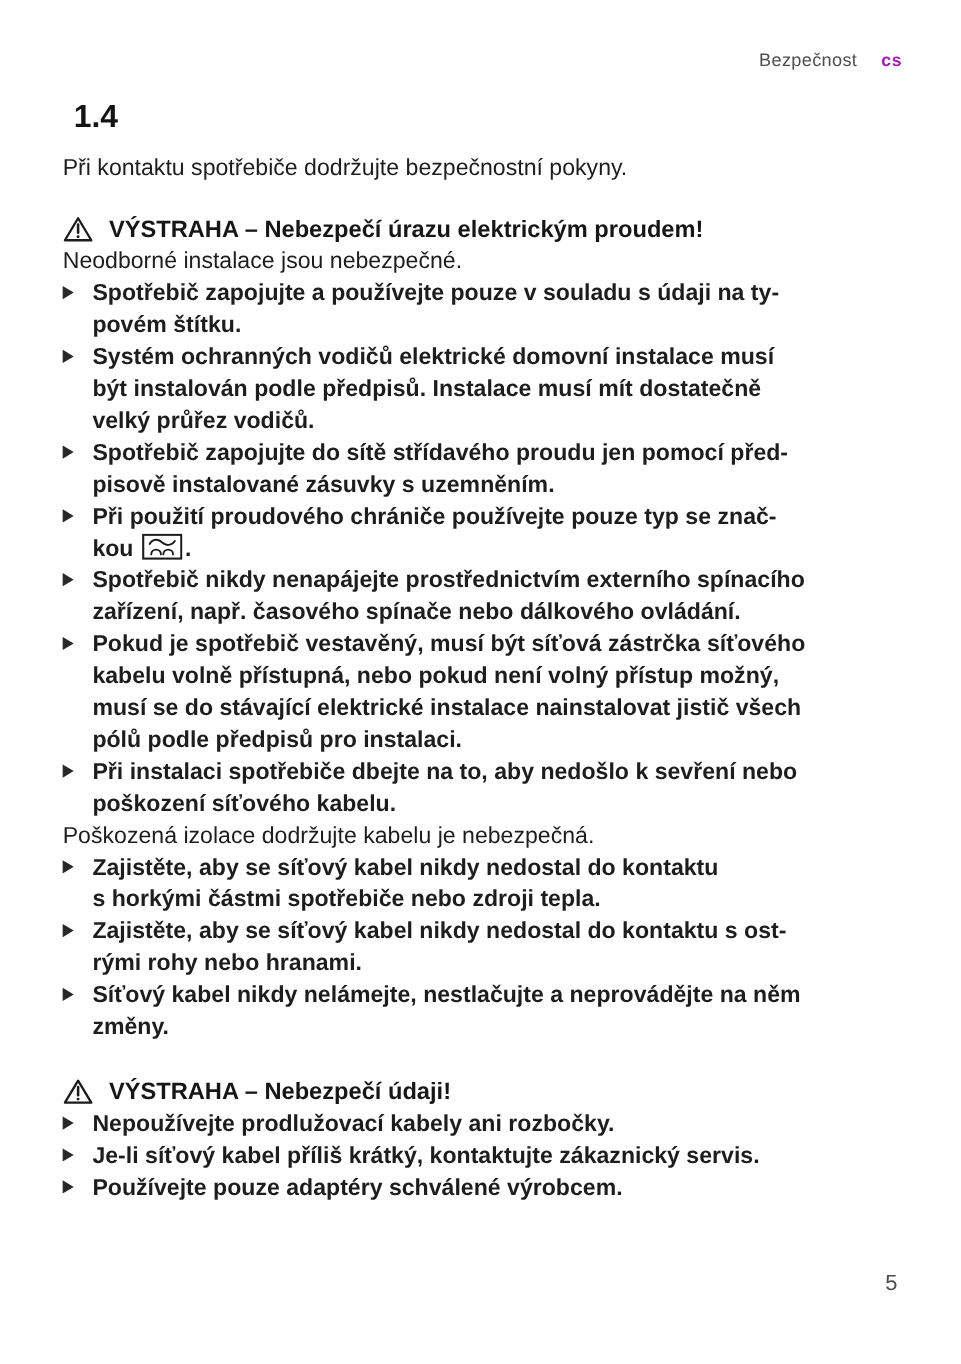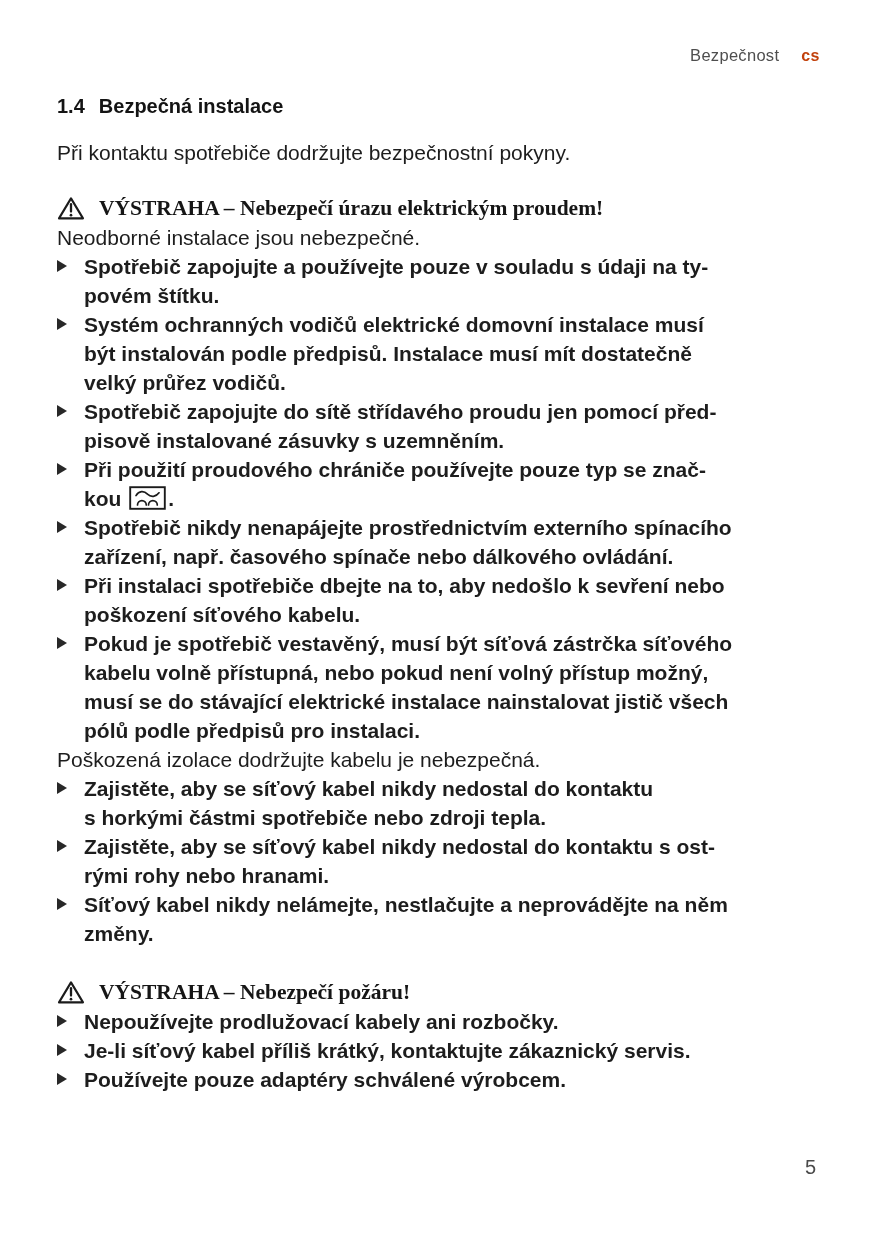--- a/index.html
+++ b/index.html
@@ -19,32 +19,32 @@
   
   .running-header {
     text-align: right;
     font-size: 16.5px;
     line-height: 20px;
     color: #4e4e4e;
     letter-spacing: 0.3px;
   }
   .running-header .lang {
     font-weight: 700;
-    color: #c2410c;
+    color: #a21caf;
     font-size: 16px;
     margin-left: 17px;
     letter-spacing: 0.5px;
   }
 
   
   .section-heading {
     display: flex;
     gap: 14px;
-    margin: 25px 0 0 0;
-    font-size: 20px;
+    margin: 25px 0 0 10px;
+    font-size: 29px;
     font-weight: 700;
     color: #141414;
     line-height: 30px;
   }
 
   .par {
     margin: 0;
     font-size: 21px;
     line-height: 29px;
     white-space: pre-line;
@@ -54,21 +54,20 @@
 
   .warn { margin-top: 27px; }
   .warn-head {
     display: flex;
     align-items: center;
     gap: 14px;
     font-weight: 700;
     font-size: 21.5px;
     line-height: 29px;
     color: #161616;
-    font-family: Liberation Serif, serif;
   }
   .warn-head svg { display: block; }
 
   .bullet { display: flex; }
   .bullet .marker { flex: 0 0 27px; padding-top: 8px; }
   .tri {
     display: block;
     width: 0; height: 0;
     border-left: 10px solid #282828;
     border-top: 6px solid transparent;
@@ -100,21 +99,20 @@
 
 <div class="page">
 
   <div class="running-header">
     <span>Bezpečnost</span>
     <span class="lang">cs</span>
   </div>
 
   <h1 class="section-heading">
     <span>1.4</span>
-    <span>Bezpečná instalace</span>
   </h1>
 
   <p class="par intro">Při kontaktu spotřebiče dodržujte bezpečnostní pokyny.</p>
 
   <section class="warn">
     <div class="warn-head">
       <svg width="28" height="25" viewBox="0 0 28 25">
         <path d="M14 2.4 L26 22.4 H2 Z" fill="none" stroke="#1b1b1b" stroke-width="2.1" stroke-linejoin="round"></path>
         <path d="M14 8.2 L14 15.6" stroke="#1b1b1b" stroke-width="2.3" stroke-linecap="round"></path>
         <circle cx="14" cy="19.2" r="1.35" fill="#1b1b1b"></circle>
@@ -164,31 +162,31 @@
       <span class="marker">
           <i class="tri"></i>
         </span>
       <span class="btext">Spotřebič nikdy nenapájejte prostřednictvím externího spínacího
 zařízení, např. časového spínače nebo dálkového ovládání.</span>
     </div>
     <div class="bullet">
       <span class="marker">
           <i class="tri"></i>
         </span>
-      <span class="btext">Při instalaci spotřebiče dbejte na to, aby nedošlo k sevření nebo
-poškození síťového kabelu.</span>
-    </div>
-    <div class="bullet">
-      <span class="marker">
-          <i class="tri"></i>
-        </span>
       <span class="btext">Pokud je spotřebič vestavěný, musí být síťová zástrčka síťového
 kabelu volně přístupná, nebo pokud není volný přístup možný,
 musí se do stávající elektrické instalace nainstalovat jistič všech
 pólů podle předpisů pro instalaci.</span>
+    </div>
+    <div class="bullet">
+      <span class="marker">
+          <i class="tri"></i>
+        </span>
+      <span class="btext">Při instalaci spotřebiče dbejte na to, aby nedošlo k sevření nebo
+poškození síťového kabelu.</span>
     </div>
 
     <p class="par">Poškozená izolace dodržujte kabelu je nebezpečná.</p>
 
     <div class="bullet">
       <span class="marker">
           <i class="tri"></i>
         </span>
       <span class="btext">Zajistěte, aby se síťový kabel nikdy nedostal do kontaktu
 s horkými částmi spotřebiče nebo zdroji tepla.</span>
@@ -209,21 +207,21 @@
     </div>
   </section>
 
   <section class="warn" style="margin-top:30px">
     <div class="warn-head">
       <svg width="28" height="25" viewBox="0 0 28 25">
         <path d="M14 2.4 L26 22.4 H2 Z" fill="none" stroke="#1b1b1b" stroke-width="2.1" stroke-linejoin="round"></path>
         <path d="M14 8.2 L14 15.6" stroke="#1b1b1b" stroke-width="2.3" stroke-linecap="round"></path>
         <circle cx="14" cy="19.2" r="1.35" fill="#1b1b1b"></circle>
       </svg>
-      <span>VÝSTRAHA – Nebezpečí požáru!</span>
+      <span>VÝSTRAHA – Nebezpečí údaji!</span>
     </div>
 
 
     <div class="bullet">
       <span class="marker">
           <i class="tri"></i>
         </span>
       <span class="btext">Nepoužívejte prodlužovací kabely ani rozbočky.</span>
     </div>
     <div class="bullet">

